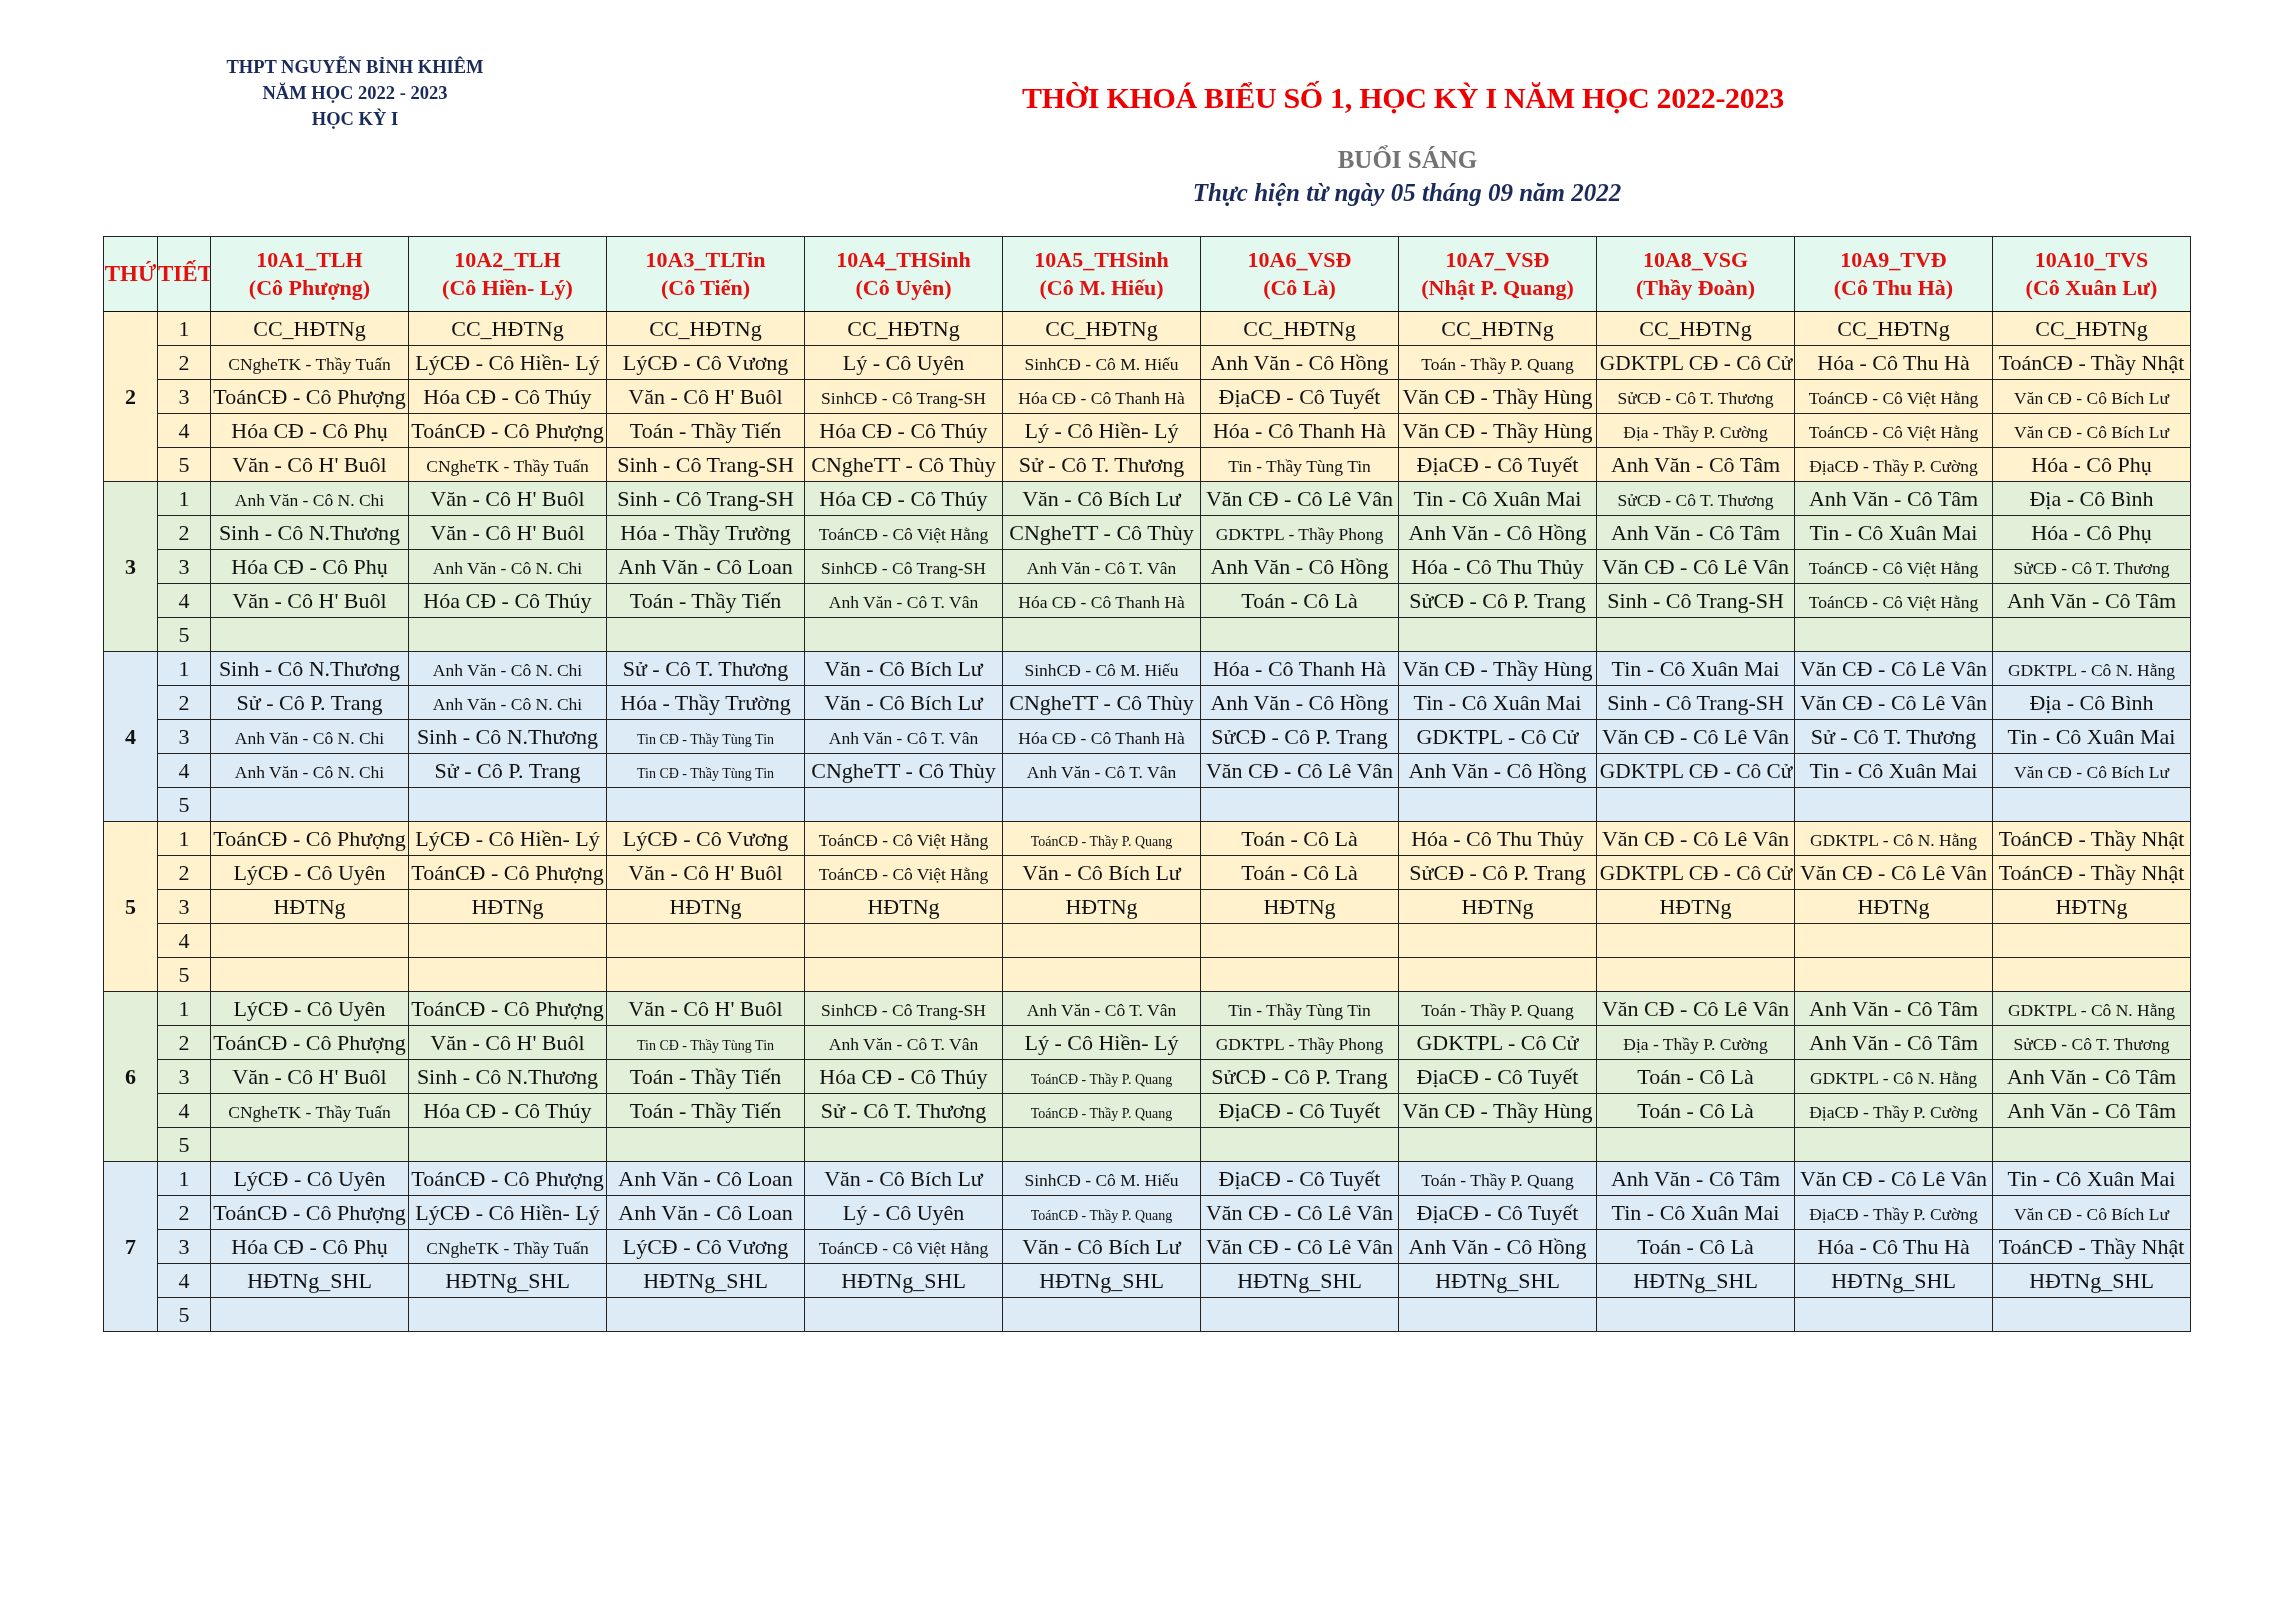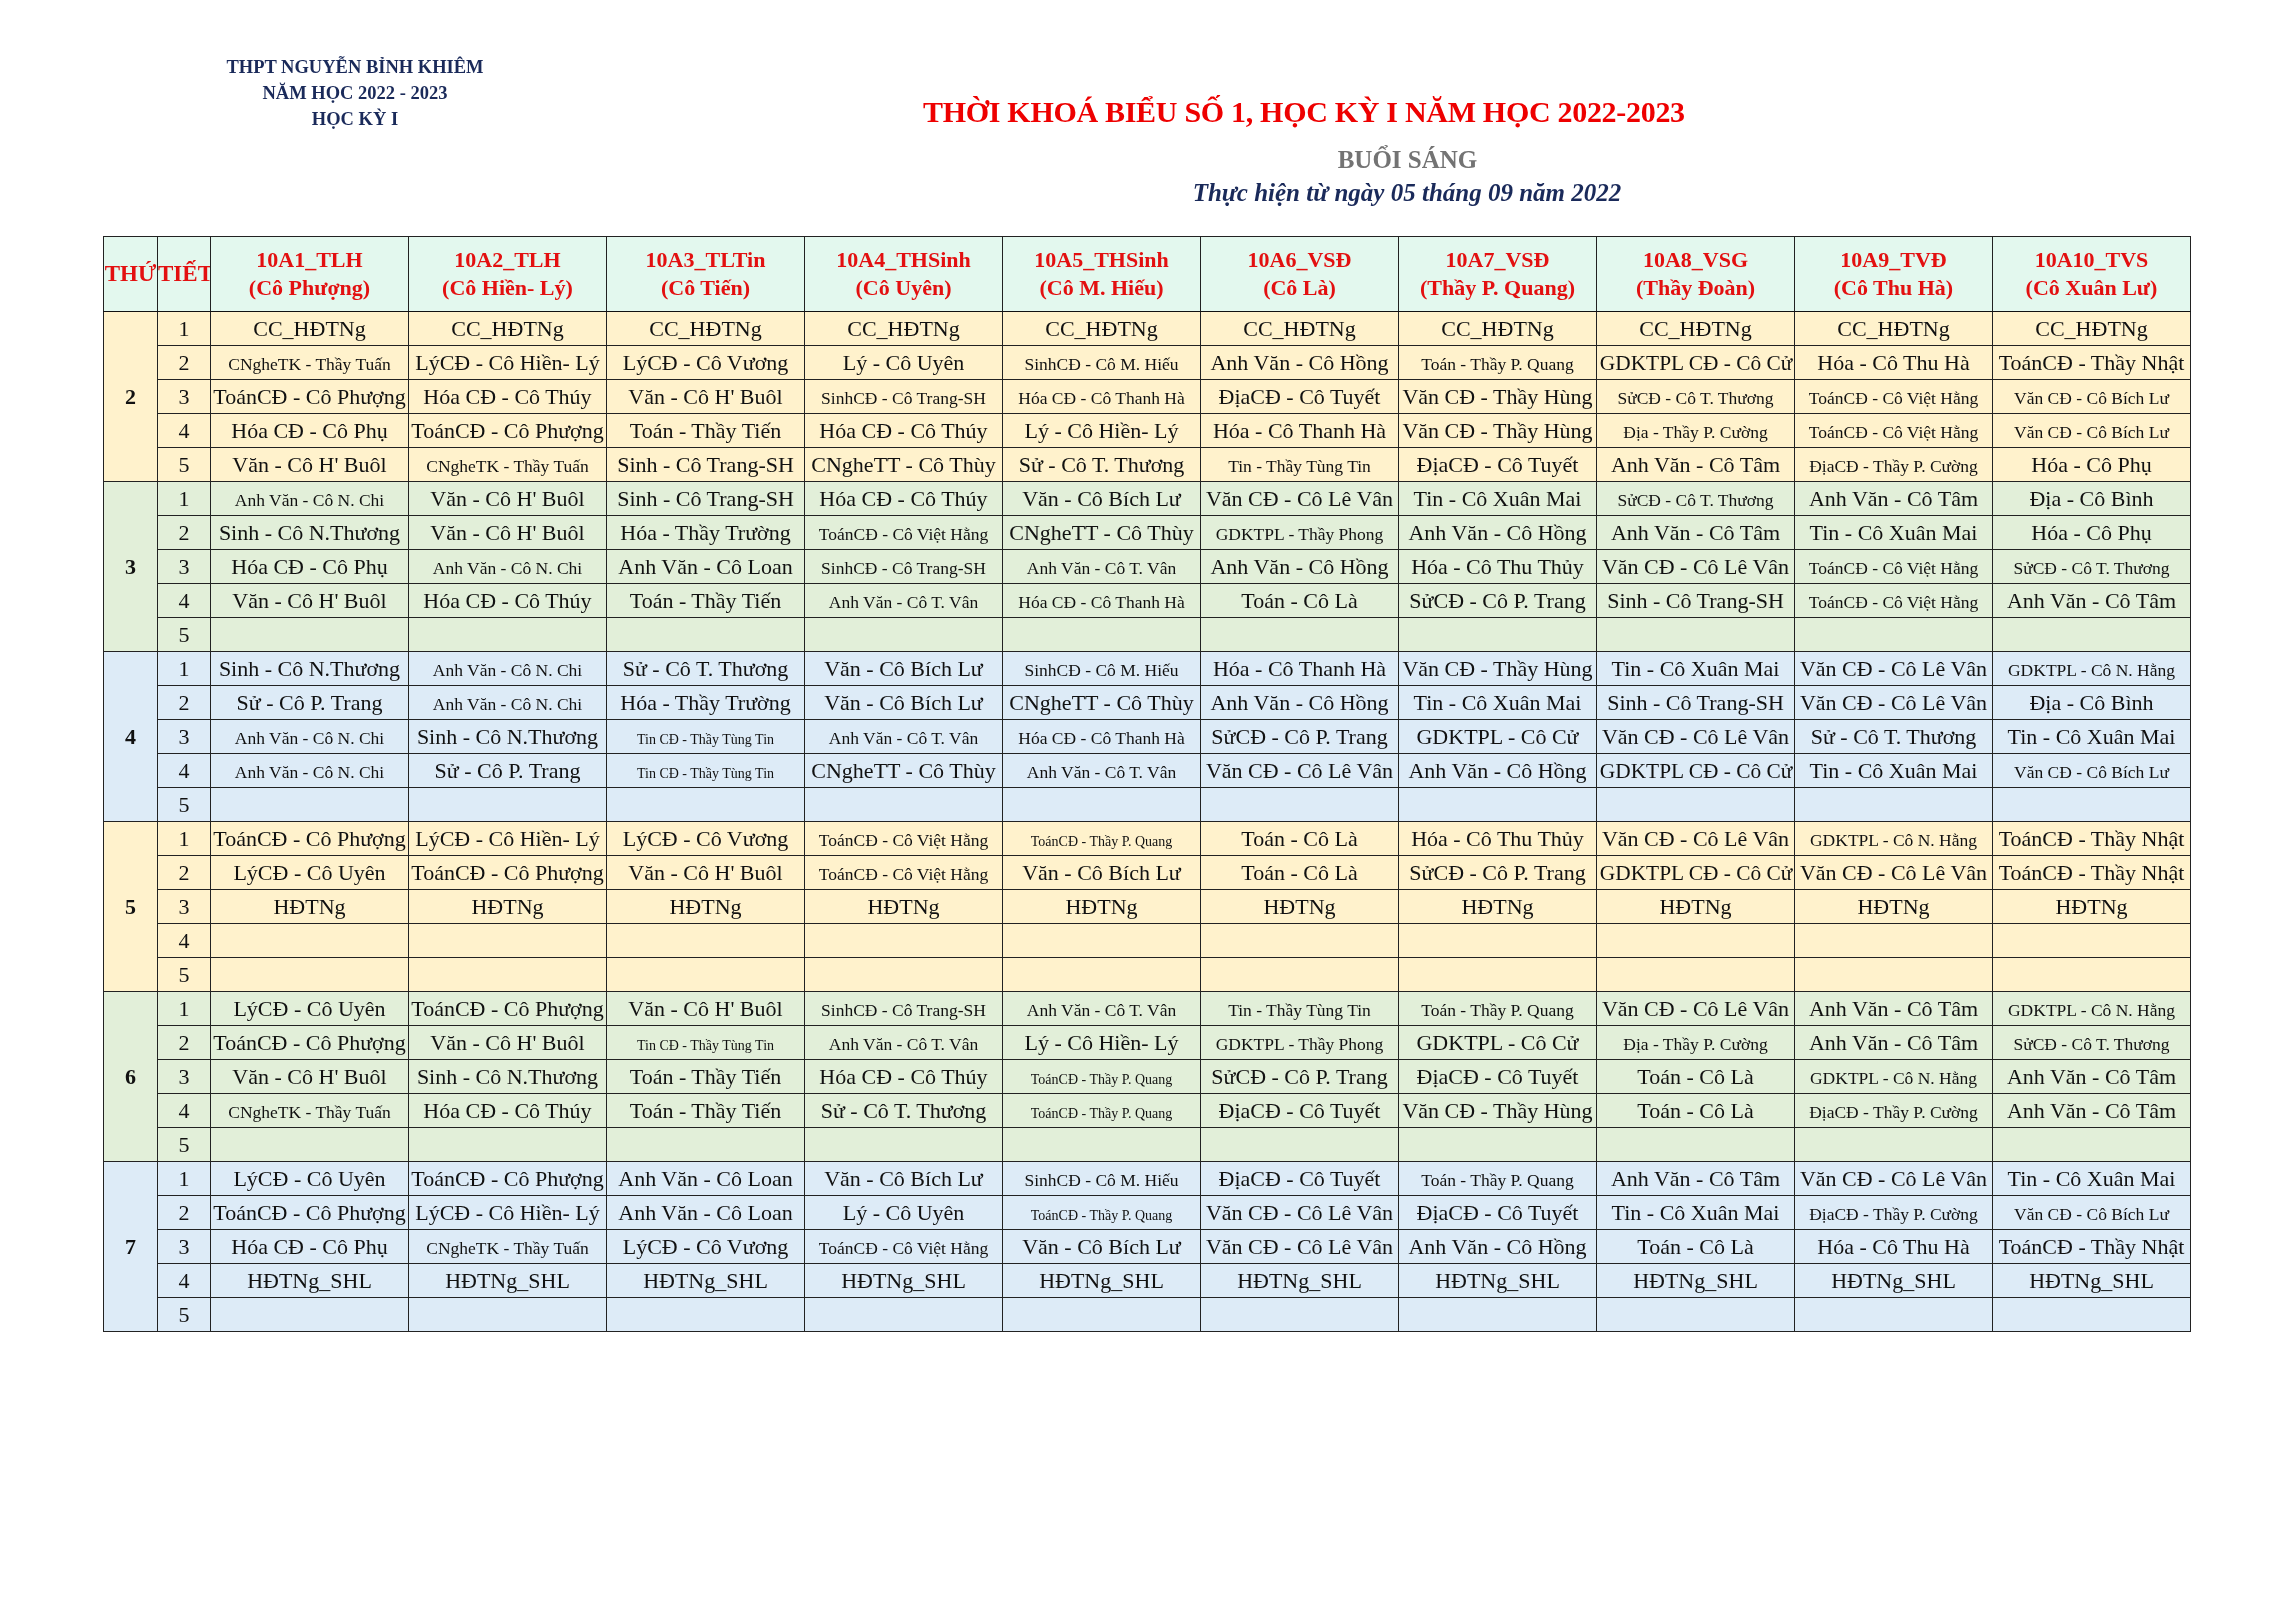--- a/index.html
+++ b/index.html
@@ -1,18 +1,18 @@
 <!DOCTYPE html>
 <html style="font-size:14.8px"><head>
 <meta charset="utf-8">
 <style>
   html, body { margin: 0; padding: 0; background: #ffffff; }
   body { width: 2289px; height: 1619px; position: relative; overflow: hidden; font-family: "Liberation Serif", "DejaVu Serif", serif; }
   .school-block { position: absolute; left: 198px; top: 54px; width: 314px; text-align: center; color: #1a2a5a; font-weight: bold; font-size: 18.5px; line-height: 26px; }
-  .main-title { position: absolute; left: 923px; top: 81px; width: 960px; color: #ee0000; font-weight: bold; font-size: 30px; letter-spacing: -0.3px; margin-top: 14px; }
+  .main-title { position: absolute; left: 923px; top: 81px; width: 960px; text-align: center; color: #ee0000; font-weight: bold; font-size: 30px; letter-spacing: -0.3px; }
   .session { position: absolute; left: 1223px; top: 146px; width: 369px; text-align: center; color: #737373; font-weight: bold; font-size: 25px; }
   .effective { position: absolute; left: 1015px; top: 179px; width: 784px; text-align: center; color: #1a2a5a; font-weight: bold; font-style: italic; font-size: 25px; }
   table.tkb { position: absolute; left: 103px; top: 236px; width: 2088px; border-collapse: collapse; table-layout: fixed; border: 1.8px solid #111; }
   table.tkb th, table.tkb td { border: 0.9px solid #222; padding: 0; text-align: center; vertical-align: middle; overflow: hidden; white-space: nowrap; }
   table.tkb thead th { background: #e3f8ee; color: #e31010; font-weight: bold; height: 74px; font-size: 22px; line-height: 28px; border-bottom: 1.8px solid #111; }
   table.tkb thead th.small-h { font-size: 23px; }
   table.tkb tbody td { height: 33px; font-size: 22px; color: #111; }
   td.day-cell { font-weight: bold; font-size: 22px; border-left: 1.8px solid #111; }
   td.period-cell { font-size: 22px; }
   tr.day-start td { border-top: 1.8px solid #111; }
@@ -77,21 +77,21 @@
       <th>
           <div>10A5_THSinh</div>
           <div>(Cô M. Hiếu)</div>
         </th>
       <th>
           <div>10A6_VSĐ</div>
           <div>(Cô Là)</div>
         </th>
       <th>
           <div>10A7_VSĐ</div>
-          <div>(Thầy P. Quang)</div>
+          <div>(Nhật P. Quang)</div>
         </th>
       <th>
           <div>10A8_VSG</div>
           <div>(Thầy Đoàn)</div>
         </th>
       <th>
           <div>10A9_TVĐ</div>
           <div>(Cô Thu Hà)</div>
         </th>
       <th>

